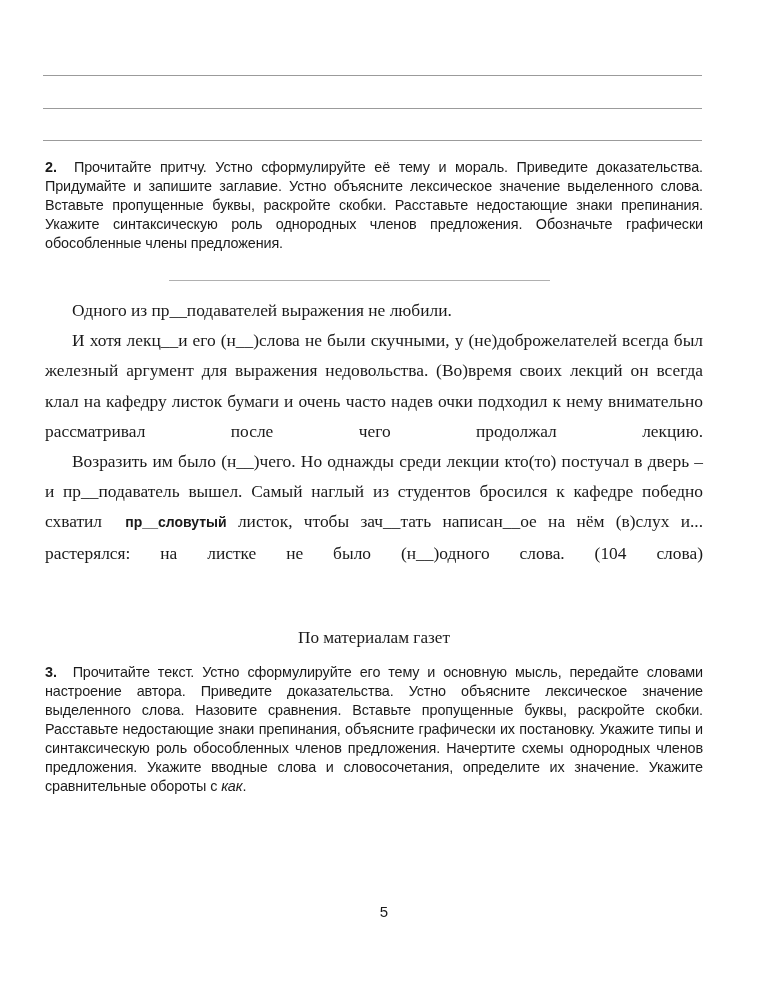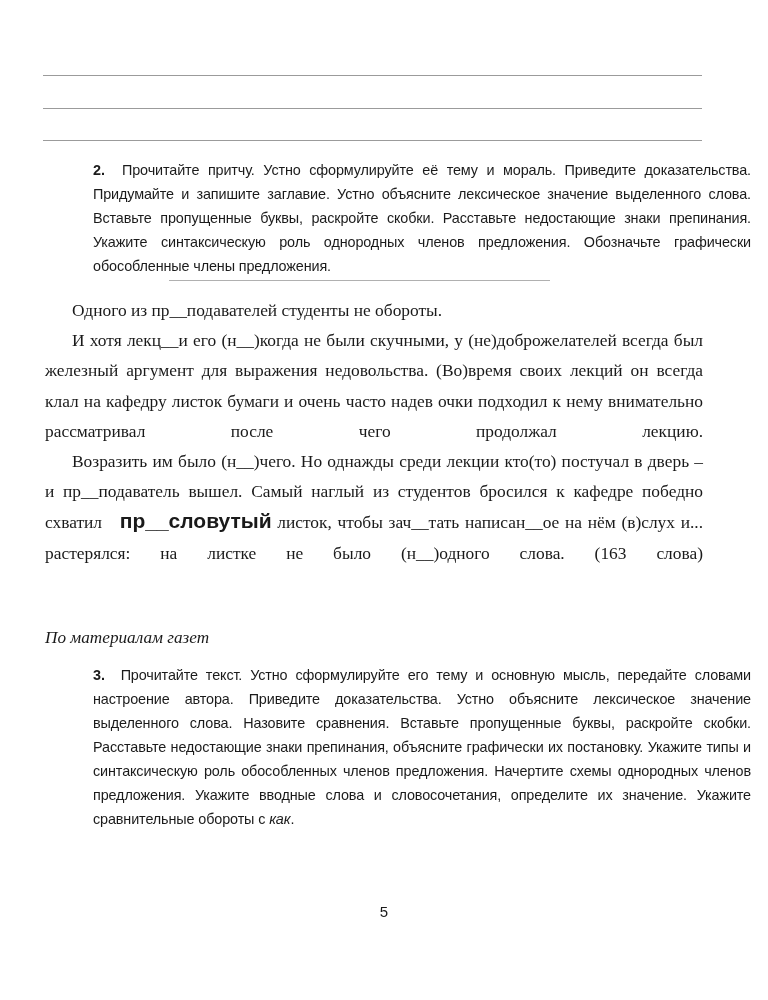--- a/index.html
+++ b/index.html
@@ -33,26 +33,25 @@
   .rule-2 { top: 108px; }
   .rule-3 { top: 140px; }
 
   
   .task {
     position: absolute;
     left: 45px;
     width: 658px;
     font-family: "Liberation Sans", sans-serif;
     font-size: 14.4px;
-    line-height: 24px;
+    line-height: 19px;
     text-align: justify;
     text-justify: inter-word;
     color: #1b1b1b;
     letter-spacing: -0.12px;
-    margin-left: 48px;
   }
   .task-num {
     font-weight: bold;
   }
   .task-num::after {
     content: "\00a0\00a0";
   }
   .task-2 { top: 158px; }
   .task-3 { top: 663px; }
   .em-italic {
@@ -96,32 +95,31 @@
   .para.flow {
     text-indent: 27px;
   }
   .para.flow-just {
     text-align-last: justify;
   }
 
   .bold-word {
     font-family: "Liberation Sans", sans-serif;
     font-weight: bold;
-    font-size: 21px;
+    font-size: 14px;
     margin-left: 12px;
   }
 
   .attribution {
     position: absolute;
     left: 45px;
     top: 625px;
     width: 658px;
-    text-align: left;
+    text-align: center;
     font-family: "Liberation Serif", serif;
-    font-style: italic;
     font-size: 17.2px;
     line-height: 26px;
     color: #1a1a1a;
   }
 
   
   .page-number {
     position: absolute;
     left: 0;
     top: 903px;
@@ -141,23 +139,23 @@
   <div class="rule-line rule-2"></div>
   <div class="rule-line rule-3"></div>
 
   <div class="task task-2">
     <span class="task-num">2.</span><span>Прочитайте притчу. Устно сформулируйте её тему и мораль. Приведите доказательства. Придумайте и запишите заглавие. Устно объясните лексическое значение выделенного слова. Вставьте пропущенные буквы, раскройте скобки. Расставьте недостающие знаки препинания. Укажите синтаксическую роль однородных членов предложения. Обозначьте графически обособленные члены предложения.</span>
   </div>
 
   <div class="divider"></div>
 
   <div class="passage passage-2">
-    <p class="para">Одного из пр__подавателей студенты не обороты.</p>
-    <p class="para flow flow-just">И хотя лекц__и его (н__)когда не были скучными, у (не)доброжелателей всегда был железный аргумент для выражения недовольства. (Во)время своих лекций он всегда клал на кафедру листок бумаги и очень часто надев очки подходил к нему внимательно рассматривал после чего продолжал лекцию.</p>
-    <p class="para flow flow-just"><span>Возразить им было (н__)чего. Но однажды среди лекции кто(то) постучал в дверь – и пр__подаватель вышел. Самый наглый из студентов бросился к кафедре победно схватил </span><span class="bold-word">пр__словутый</span><span> листок, чтобы зач__тать написан__ое на нём (в)слух и... растерялся: на листке не было (н__)одного слова. (163 слова)</span></p>
+    <p class="para">Одного из пр__подавателей выражения не любили.</p>
+    <p class="para flow flow-just">И хотя лекц__и его (н__)слова не были скучными, у (не)доброжелателей всегда был железный аргумент для выражения недовольства. (Во)время своих лекций он всегда клал на кафедру листок бумаги и очень часто надев очки подходил к нему внимательно рассматривал после чего продолжал лекцию.</p>
+    <p class="para flow flow-just"><span>Возразить им было (н__)чего. Но однажды среди лекции кто(то) постучал в дверь – и пр__подаватель вышел. Самый наглый из студентов бросился к кафедре победно схватил </span><span class="bold-word">пр__словутый</span><span> листок, чтобы зач__тать написан__ое на нём (в)слух и... растерялся: на листке не было (н__)одного слова. (104 слова)</span></p>
   </div>
 
   <div class="attribution">По материалам газет</div>
 
   <div class="task task-3">
     <span class="task-num">3.</span><span>Прочитайте текст. Устно сформулируйте его тему и основную мысль, передайте словами настроение автора. Приведите доказательства. Устно объясните лексическое значение выделенного слова. Назовите сравнения. Вставьте пропущенные буквы, раскройте скобки. Расставьте недостающие знаки препинания, объясните графически их постановку. Укажите типы и синтаксическую роль обособленных членов предложения. Начертите схемы однородных членов предложения. Укажите вводные слова и словосочетания, определите их значение. Укажите сравнительные обороты с </span><span class="em-italic">как</span><span>.</span>
   </div>
 
 
   <div class="page-number">5</div>

